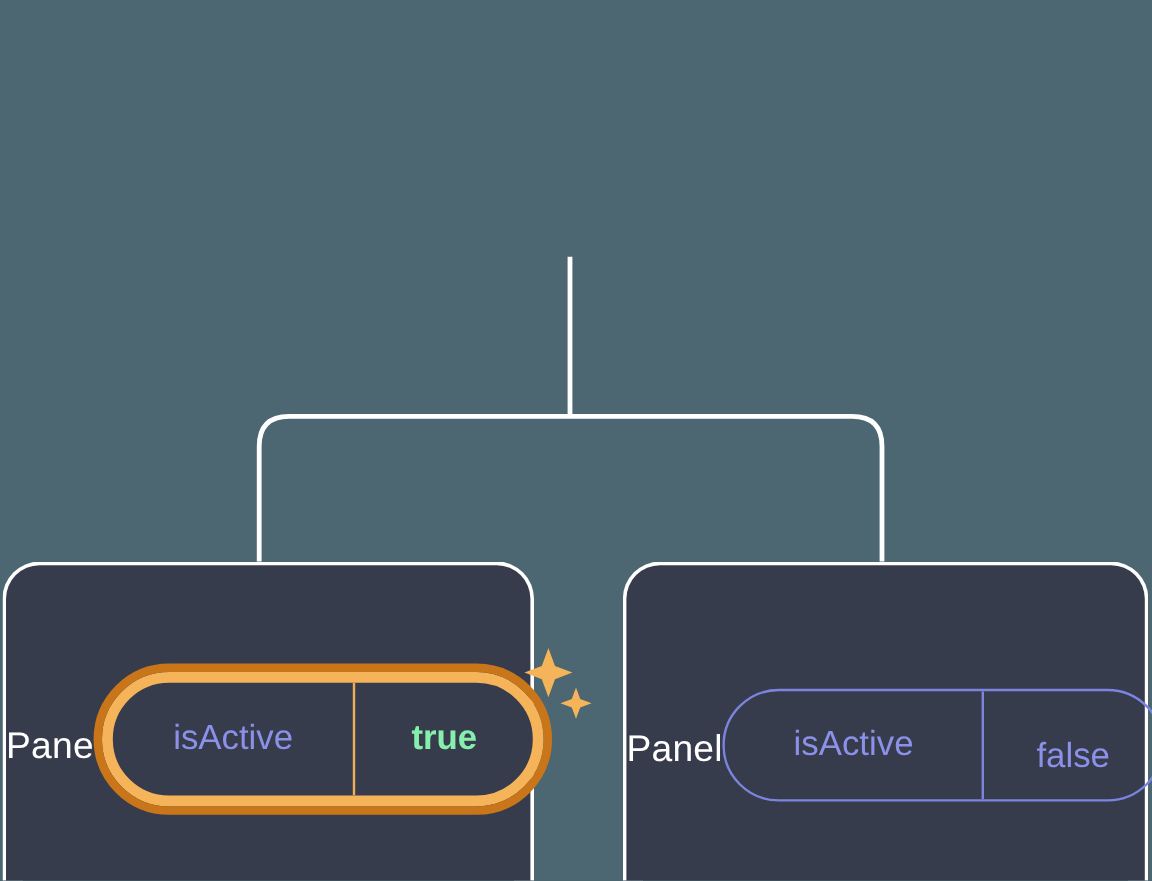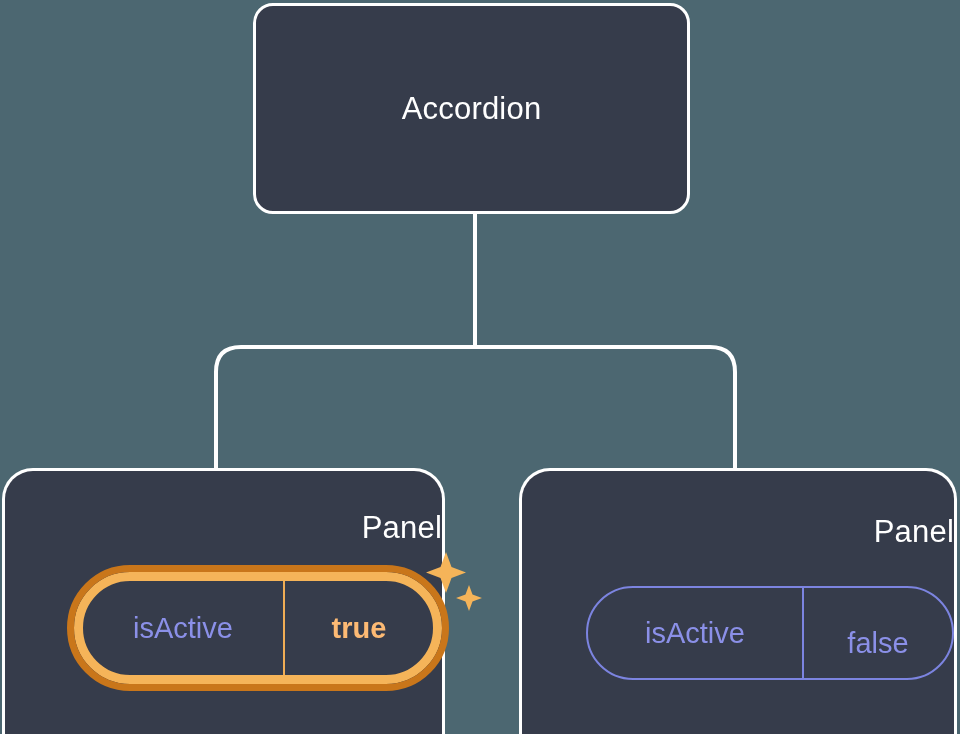--- a/index.html
+++ b/index.html
@@ -52,22 +52,22 @@
     width: 437px;
     height: 211px;
     display: flex;
     align-items: center;
     justify-content: center;
   }
 
   
   .panel-node {
     display: flex;
-    flex-direction: column;
-    align-items: flex-end;
+    flex-direction: row;
+    align-items: center;
     border-radius: 31px;
   }
   #node-panel-left {
     left: 2px;
     top: 468px;
     width: 443px;
     height: 266px;
     border-bottom-left-radius: 0;
     border-bottom-right-radius: 0;
     border-bottom: none;
@@ -135,21 +135,21 @@
     width: 200px;
     border-right: 2px solid #f0ad55;
   }
   .pill-highlight .pill-val { width: 148px; }
   .pill-highlight .pill-key span {
     color: #8b90e8;
     font-size: 29px;
     font-weight: 400;
   }
   .pill-highlight .pill-val span {
-    color: #fdba74;
+    color: #86efac;
     font-size: 29px;
     font-weight: bold;
   }
 
   .pill-default-wrap { margin-top: 36px; }
 
   
   .sparkles {
     position: absolute;
     right: -48px;
@@ -164,23 +164,20 @@
 
 <div id="stage">
 
   <svg id="connectors" viewBox="0 0 960 734" width="960" height="734" fill="none">
 
     <path d="M 475 214 L 475 347" stroke="#ffffff" stroke-width="4" stroke-linecap="butt"></path>
 
     <path d="M 216 468 L 216 372 Q 216 347 241 347 L 710 347 Q 735 347 735 372 L 735 468" stroke="#ffffff" stroke-width="4" stroke-linecap="butt"></path>
   </svg>
 
-  <div class="node" id="node-accordion">
-    <div class="node-title">Accordion</div>
-  </div>
 
   <div class="node panel-node" id="node-panel-left">
     <div class="node-title">Panel</div>
 
     <div class="pill-wrap pill-highlight-wrap">
 
       <div class="pill pill-highlight">
         <div class="pill-cell pill-key">
           <span>isActive</span>
         </div>

